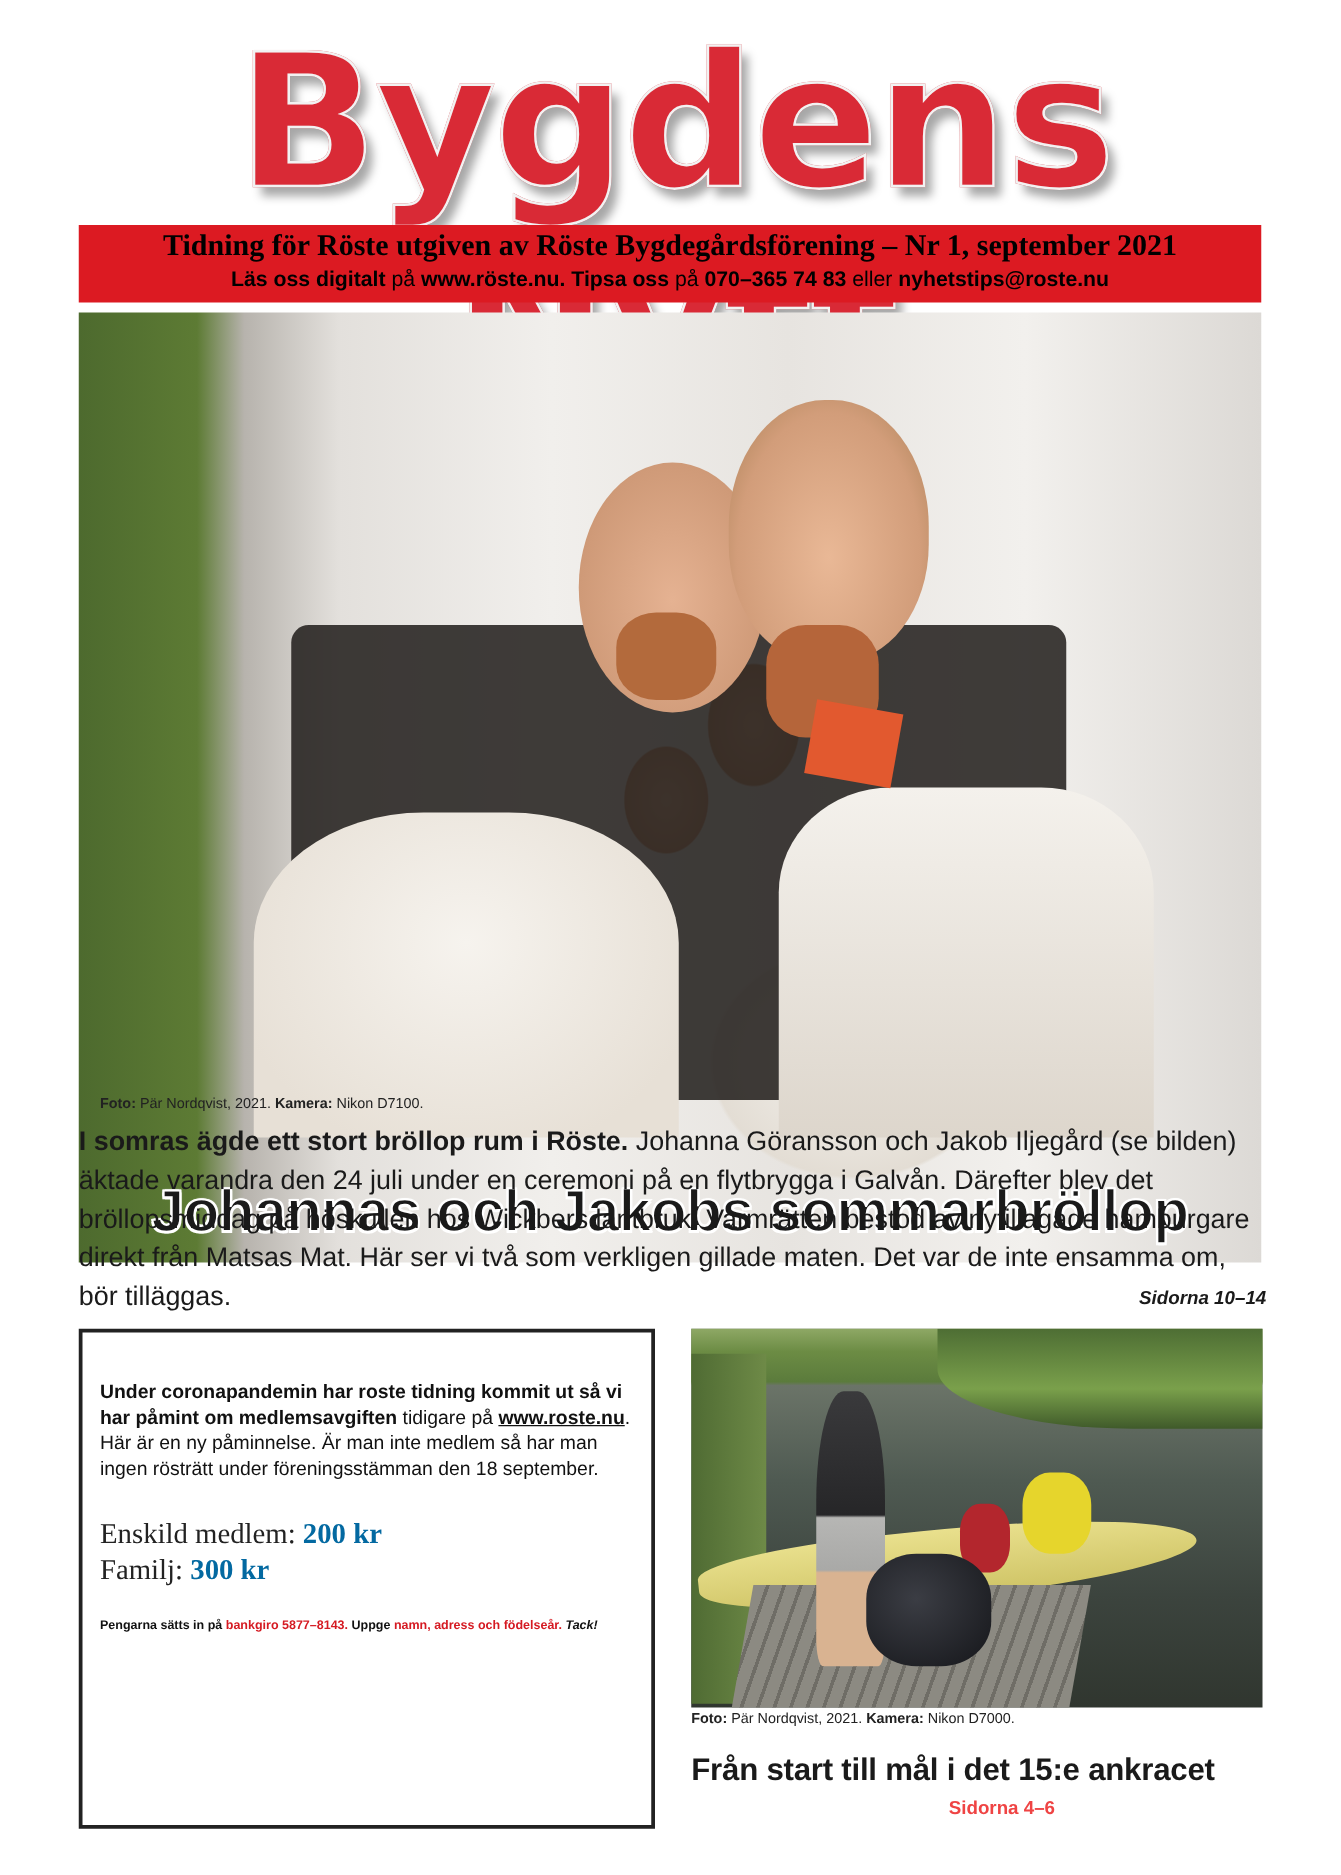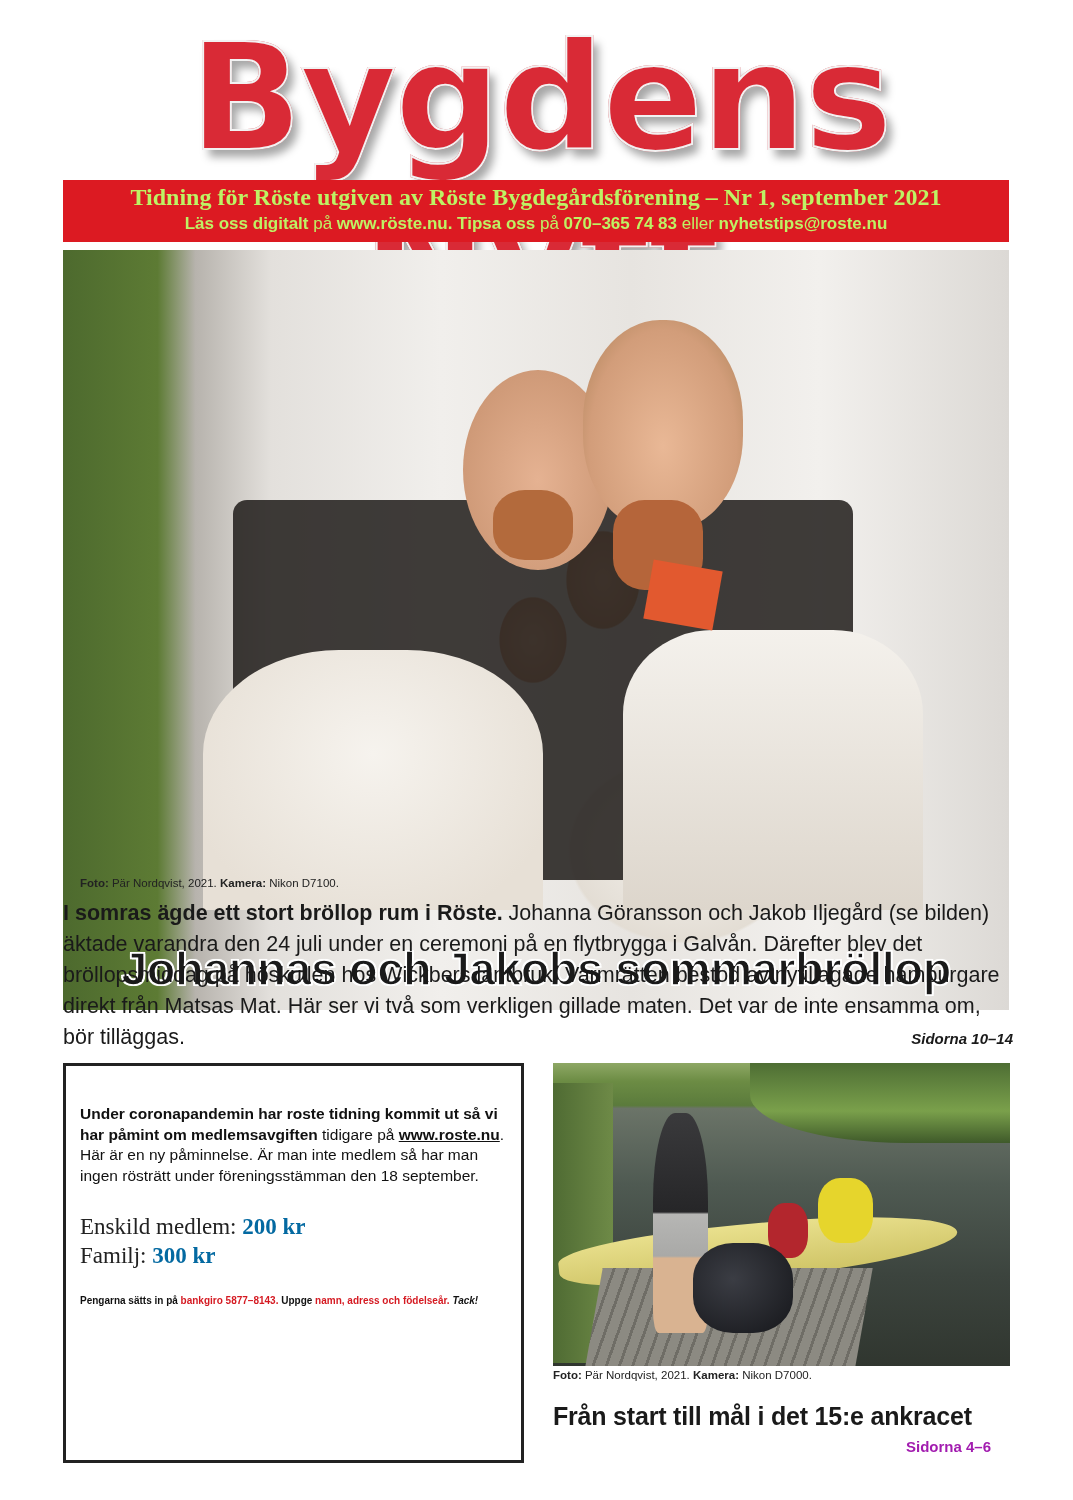--- a/index.html
+++ b/index.html
@@ -15,21 +15,21 @@
     font-size: 148px; line-height: 160px; letter-spacing: -2px;
     color: #d92a36;
     -webkit-text-stroke: 2px #f2f2f2;
     text-shadow: 6px 8px 8px rgba(0,0,0,0.35), 0 0 1px #9a1a22;
     background: linear-gradient(#e8424c, #c41f2a);
     -webkit-background-clip: text;
   }
 
   .banner {
     position: absolute; left: 63px; top: 180px; width: 946px; height: 62px;
-    background: #dc1a22; color: #bef264; text-align: center;
+    background: #dc1a22; color: #000000; text-align: center;
   }
   .banner-line1 {
     font-family: "Liberation Serif", serif; font-weight: bold;
     font-size: 24px; line-height: 30px; padding-top: 2px;
   }
   .banner-line2 { font-size: 17px; line-height: 24px; }
   .banner-line2 b { font-weight: bold; }
 
   .hero {
     position: absolute; left: 63px; top: 250px; width: 946px; height: 760px;
@@ -169,22 +169,22 @@
     position: absolute; left: 265px; top: 115px; width: 55px; height: 65px;
     background: #e6d52c; border-radius: 40%;
   }
   .river-caption { left: 553px; top: 1368px; }
 
   .story2-title {
     position: absolute; left: 553px; top: 1402px; width: 470px;
     font-size: 25px; font-weight: bold; color: #1a1a1a; letter-spacing: -0.2px;
   }
   .story2-pages {
-    position: absolute; left: 532px; top: 1438px; width: 459px; text-align: right;
-    font-size: 15px; font-weight: bold; color: #a21caf;
+    position: absolute; left: 572px; top: 1438px; width: 459px; text-align: center;
+    font-size: 15px; font-weight: bold; color: #ef4444;
   }
 </style>
 </head>
 <body>
 
 <header class="masthead">
   <h1 class="masthead-title">Bygdens Nytt</h1>
 </header>
 
 <div class="banner">

